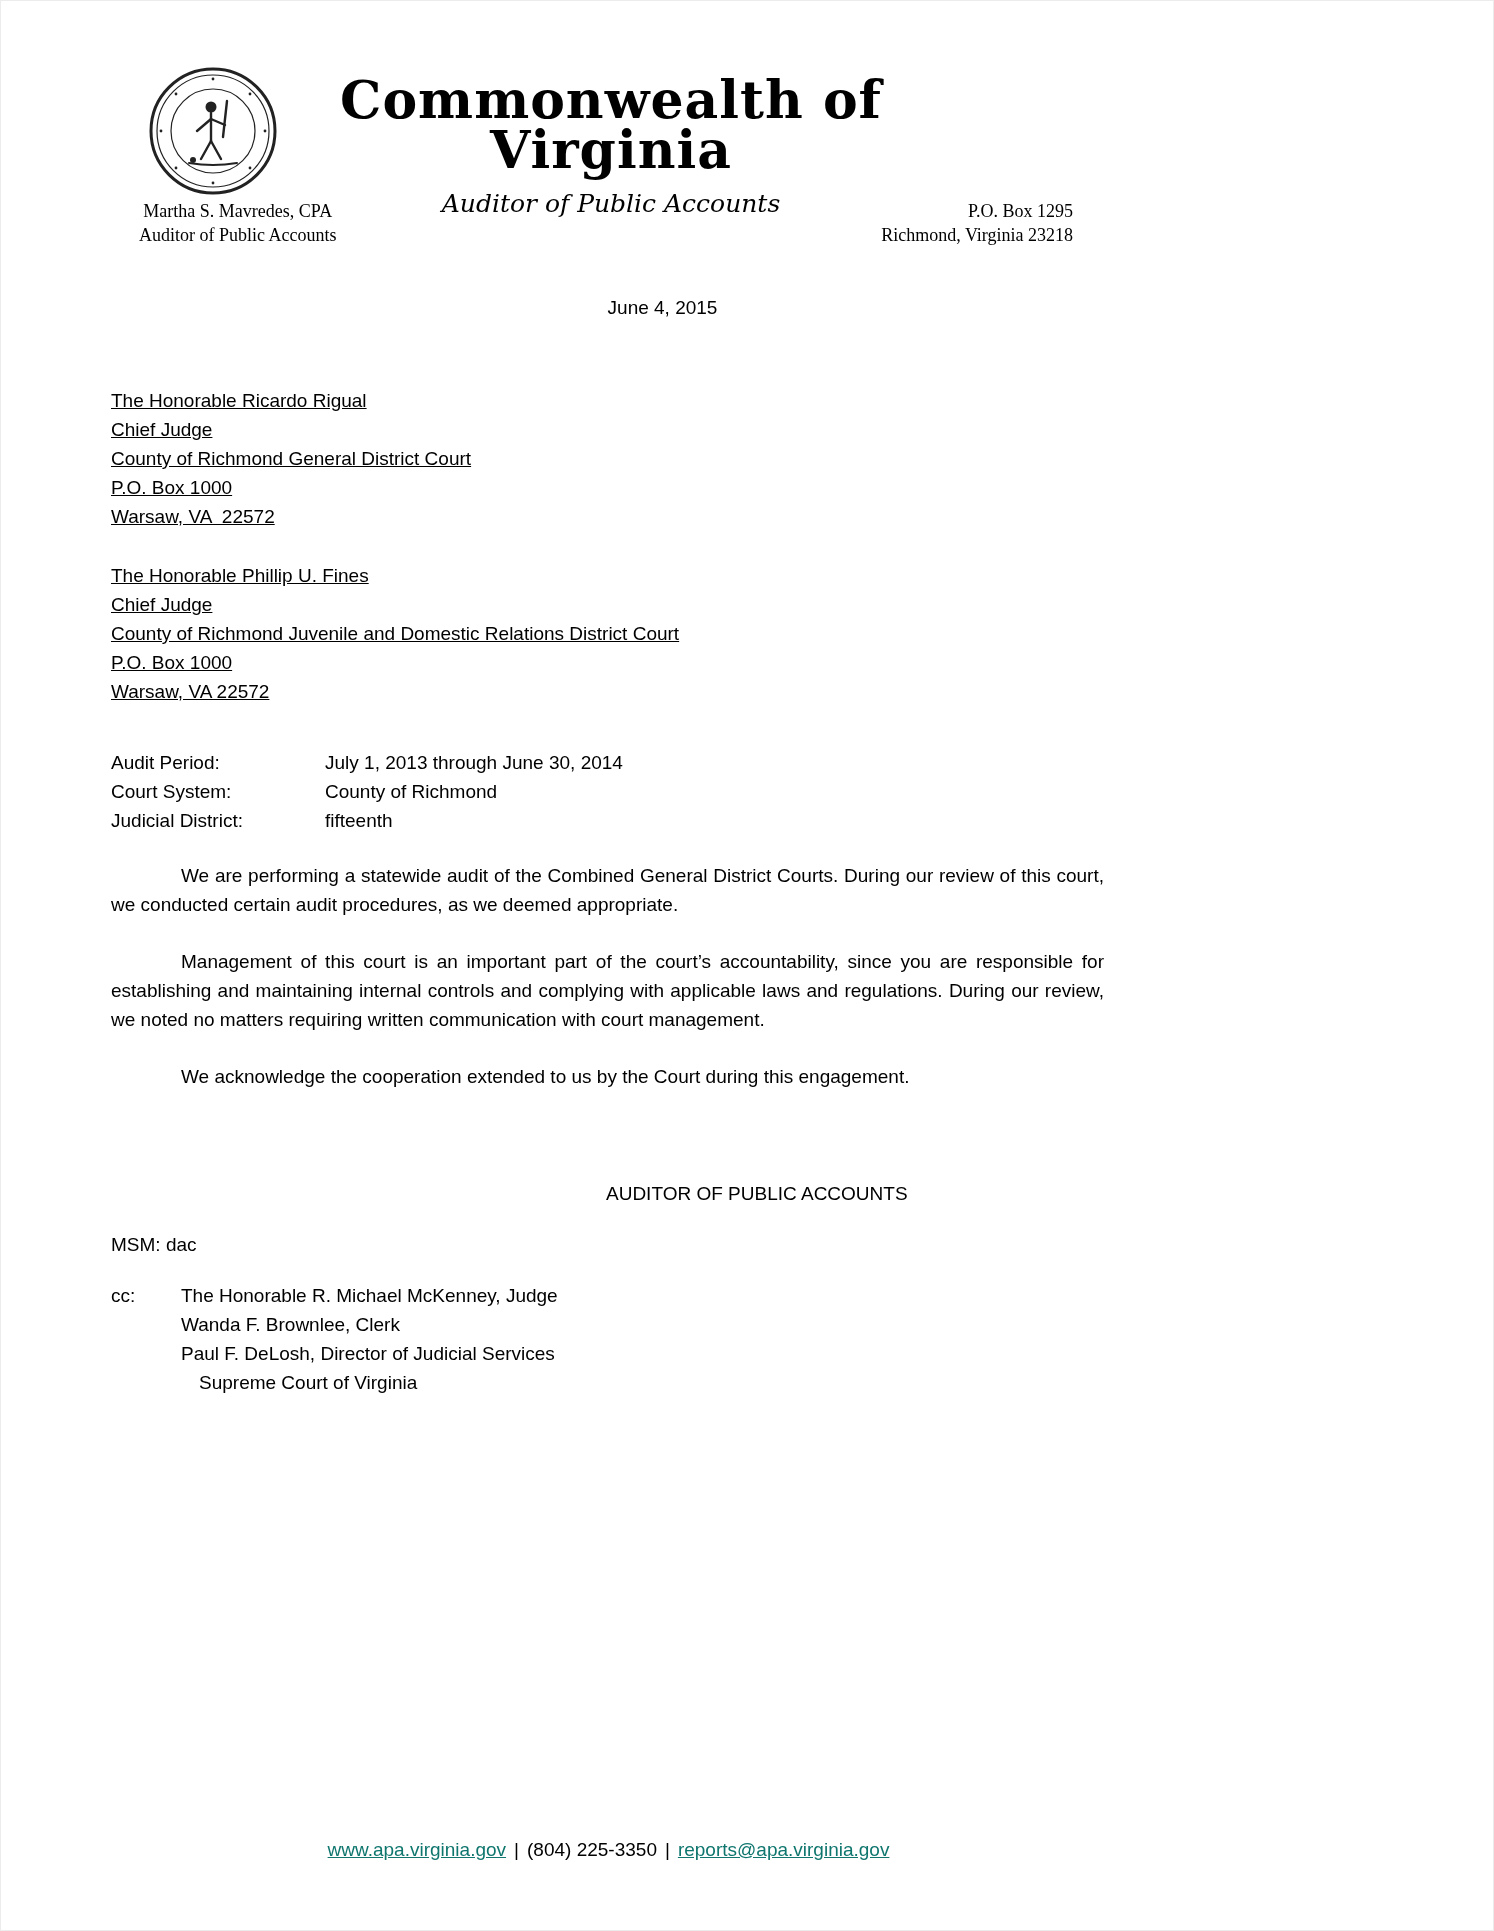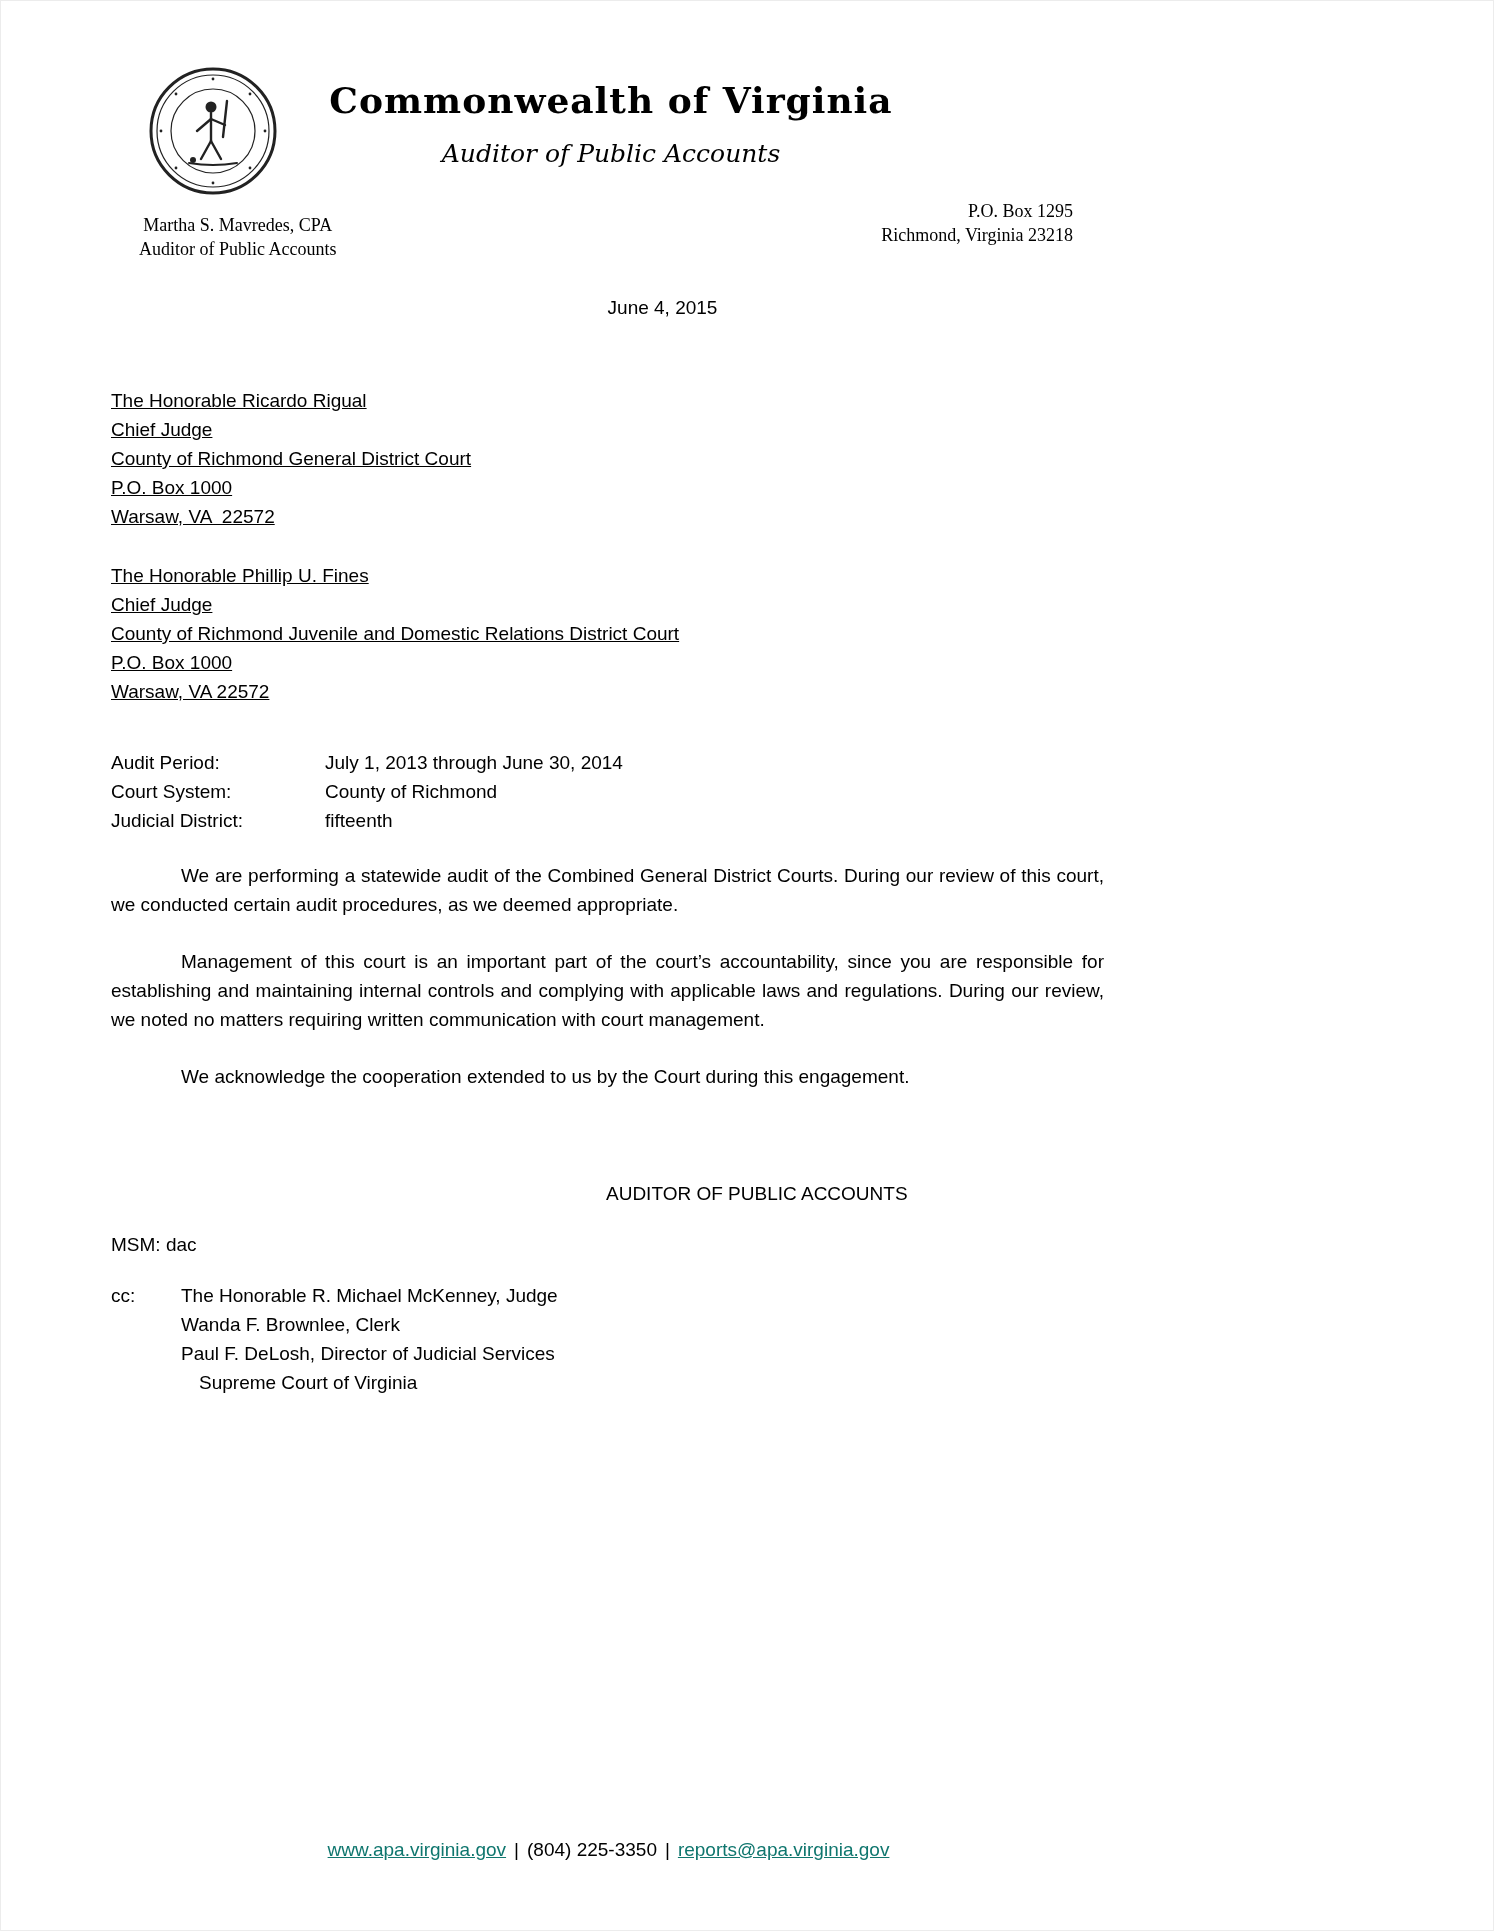--- a/index.html
+++ b/index.html
@@ -30,34 +30,34 @@
   .masthead {
     position: absolute;
     left: 280px;
     top: 74px;
     width: 660px;
     text-align: center;
   }
   .org-title {
     font-family: "DejaVu Serif", serif;
     font-weight: bold;
-    font-size: 36px;
+    font-size: 52px;
     line-height: 50px;
     letter-spacing: 1px;
   }
   .dept-title {
     font-family: "DejaVu Serif", serif;
     font-style: italic;
     font-size: 25px;
     margin-top: 14px;
   }
   .credentials {
     position: absolute;
     left: 138px;
-    top: 212px;
+    top: 198px;
     font-family: "Liberation Serif", serif;
     font-size: 18px;
     line-height: 24px;
     text-align: center;
   }
   .ret-address {
     position: absolute;
     right: 420px;
     top: 198px;
     font-family: "Liberation Serif", serif;

